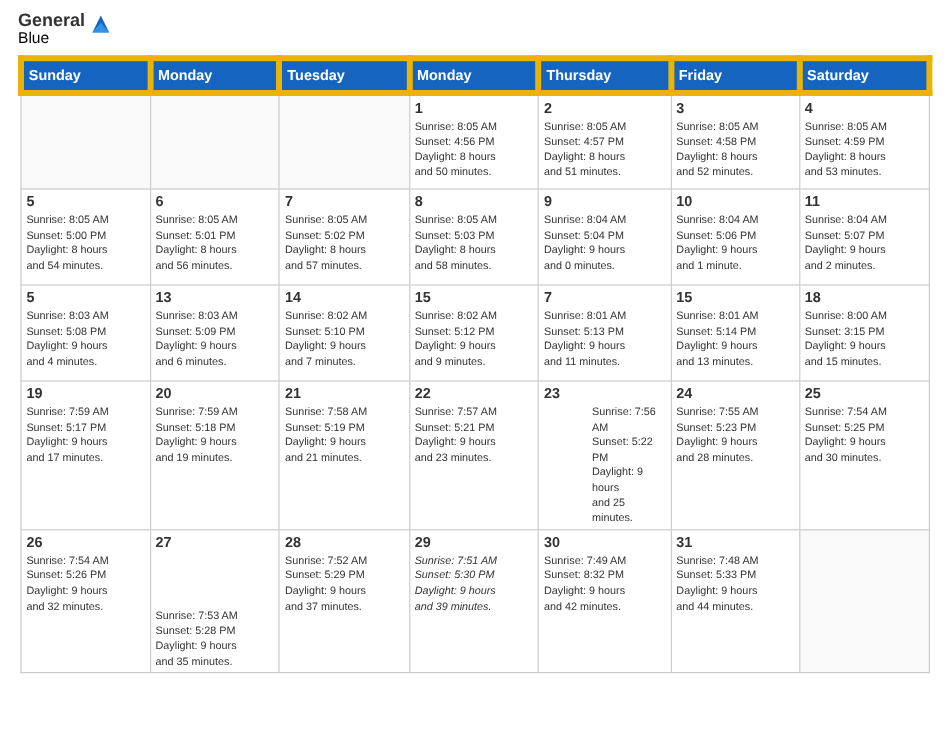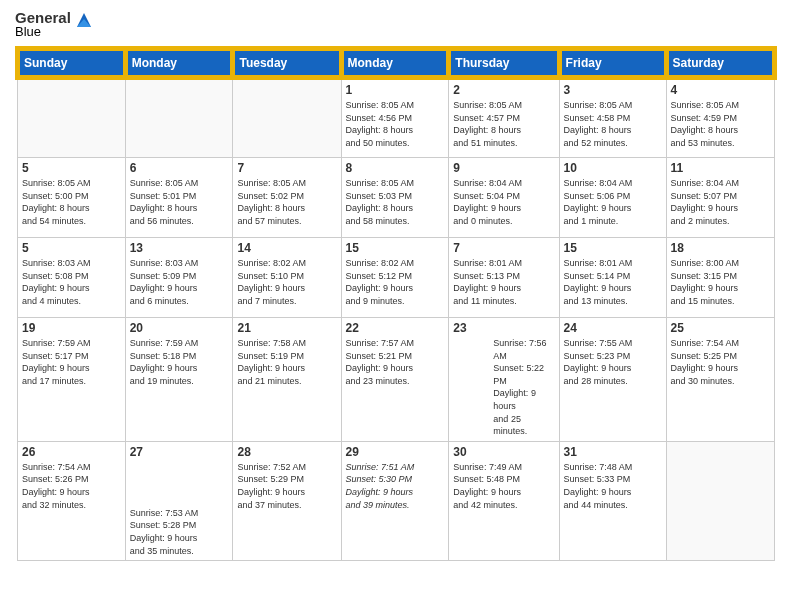--- a/index.html
+++ b/index.html
@@ -304,21 +304,21 @@
           <td>
             <span class="day-number">29</span>
             <div class="day-info" style="white-space: pre-line; font-style: italic;">Sunrise: 7:51 AM
 Sunset: 5:30 PM
 Daylight: 9 hours
 and 39 minutes.</div>
           </td>
           <td>
             <span class="day-number">30</span>
             <div class="day-info" style="white-space: pre-line;">Sunrise: 7:49 AM
-Sunset: 5:48 PM
+Sunset: 8:32 PM
 Daylight: 9 hours
 and 42 minutes.</div>
           </td>
           <td>
             <span class="day-number">31</span>
             <div class="day-info" style="white-space: pre-line;">Sunrise: 7:48 AM
 Sunset: 5:33 PM
 Daylight: 9 hours
 and 44 minutes.</div>
           </td>

